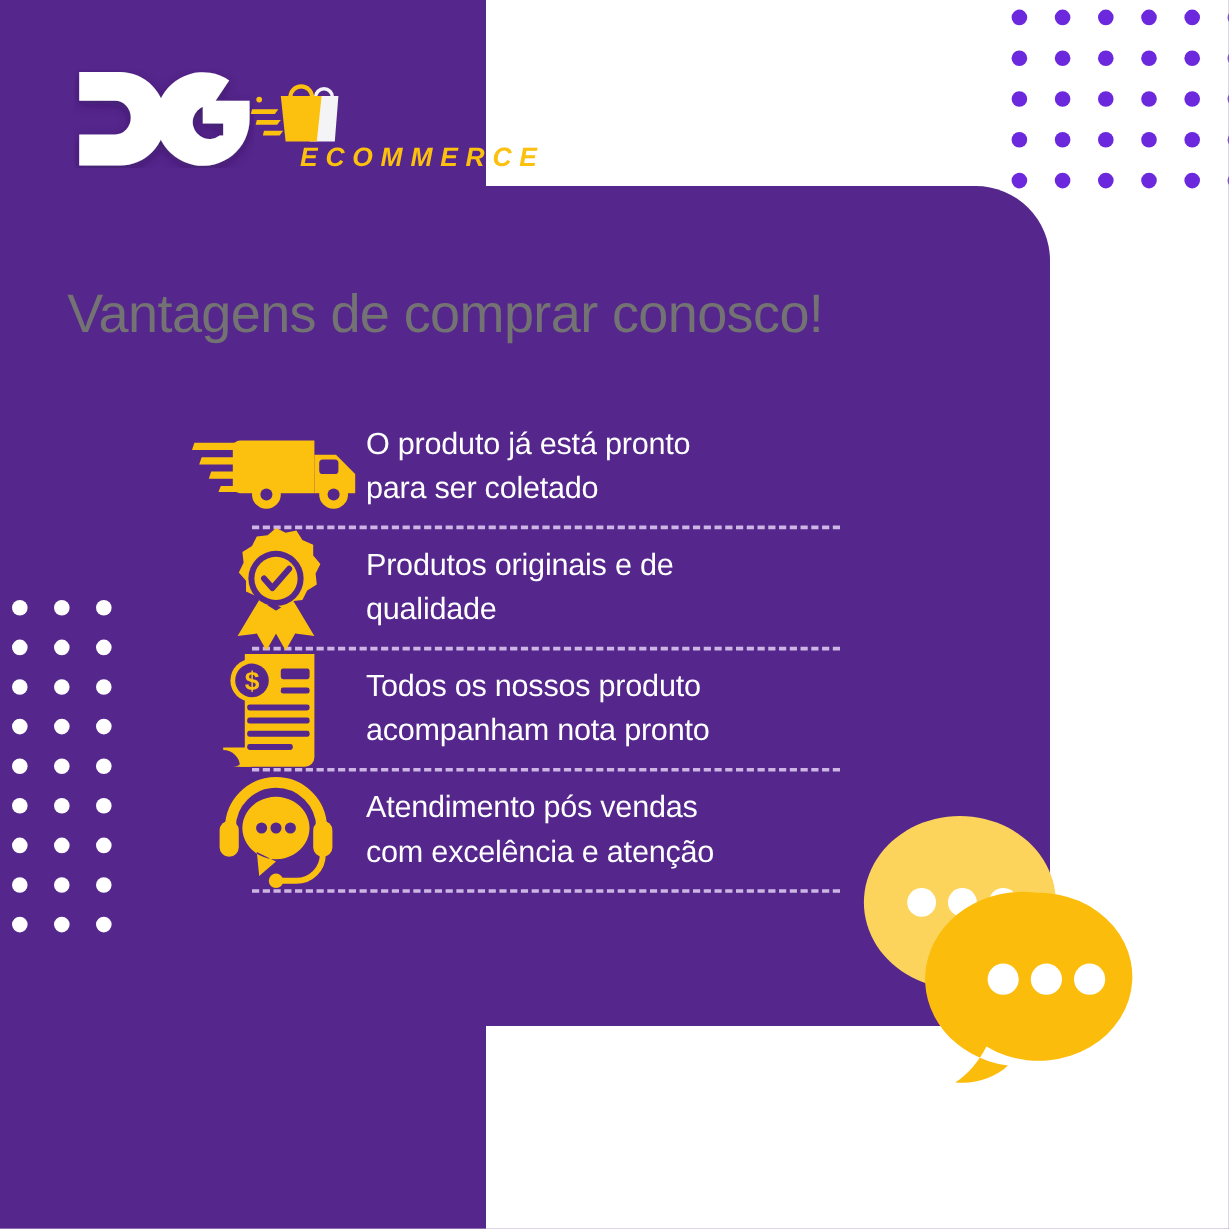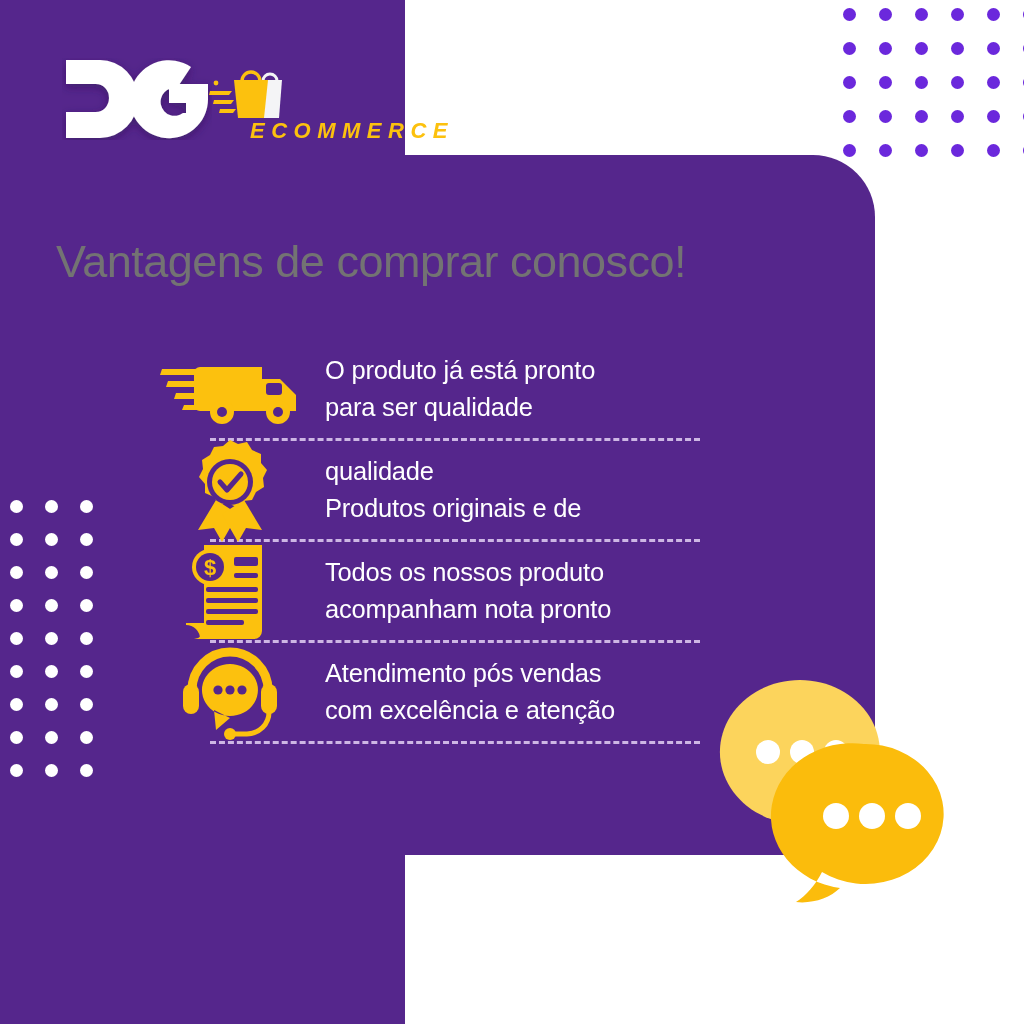--- a/index.html
+++ b/index.html
@@ -59,21 +59,20 @@
     position:absolute;left:56px;top:236px;
     color:#737373;font-size:45px;font-weight:400;
     letter-spacing:-0.5px;white-space:nowrap;
   }
 
   
   .benefits{position:absolute;left:155px;top:340px;width:600px;}
   .benefit{
     display:flex;align-items:center;
     height:98px;
-    gap:20px;
   }
   .benefit .icon{
     width:150px;flex:0 0 150px;
     display:flex;align-items:center;justify-content:center;
   }
   .benefit .text{
     color:#ffffff;font-size:25.5px;line-height:1.45;
     letter-spacing:-0.2px;
   }
   .divider{
@@ -206,43 +205,43 @@
             <rect x="106" y="34" width="16" height="12" rx="3" fill="#55268C"></rect>
           </g>
           <circle cx="62" cy="63" r="12" fill="#FCC10E"></circle>
           <circle cx="62" cy="63" r="5" fill="#55268C"></circle>
           <circle cx="118" cy="63" r="12" fill="#FCC10E"></circle>
           <circle cx="118" cy="63" r="5" fill="#55268C"></circle>
         </svg>
       </div>
       <div class="text">
         <div>O produto já está pronto</div>
-        <div>para ser qualidade</div>
+        <div>para ser coletado</div>
       </div>
     </div>
 
     <div class="divider"></div>
 
     <div class="benefit">
       <div class="icon">
         <svg width="90" height="104" viewBox="0 0 90 104">
           <g fill="#FCC10E">
             <path d="M31 62 l-18 30 16 -2 8 14 16 -28 Z"></path>
             <path d="M59 62 l18 30 -16 -2 -8 14 -16 -28 Z"></path>
             <path d="M45 2
                      l8 4 9 -2 5 8 9 4 0 9 6 7 -4 8 1 9 -8 5 -4 8 -9 1 -7 6 -8 -4 -9 2 -5 -8 -9 -4 0 -9 -6 -7 4 -8 -1 -9 8 -5 4 -8 9 -1 Z"></path>
           </g>
           <circle cx="45" cy="44" r="23" fill="#55268C"></circle>
           <circle cx="45" cy="44" r="18" fill="#FCC10E"></circle>
           <path d="M35 44 l7 8 14 -16" fill="none" stroke="#55268C" stroke-width="5" stroke-linecap="round" stroke-linejoin="round"></path>
         </svg>
       </div>
       <div class="text">
+        <div>Produtos originais e de</div>
         <div>qualidade</div>
-        <div>Produtos originais e de</div>
       </div>
     </div>
 
     <div class="divider"></div>
 
     <div class="benefit">
       <div class="icon">
         <svg width="92" height="100" viewBox="0 0 92 100">
           <path d="M16 4 h62 v86 a8 8 0 0 1 -8 8 H10 a10 10 0 0 0 10 -10 V4 Z" fill="#FCC10E"></path>
           <path d="M2 82 h30 v8 a8 8 0 0 1 -8 8 h-8 a14 14 0 0 0 -14 -14 Z" fill="#FCC10E"></path>

